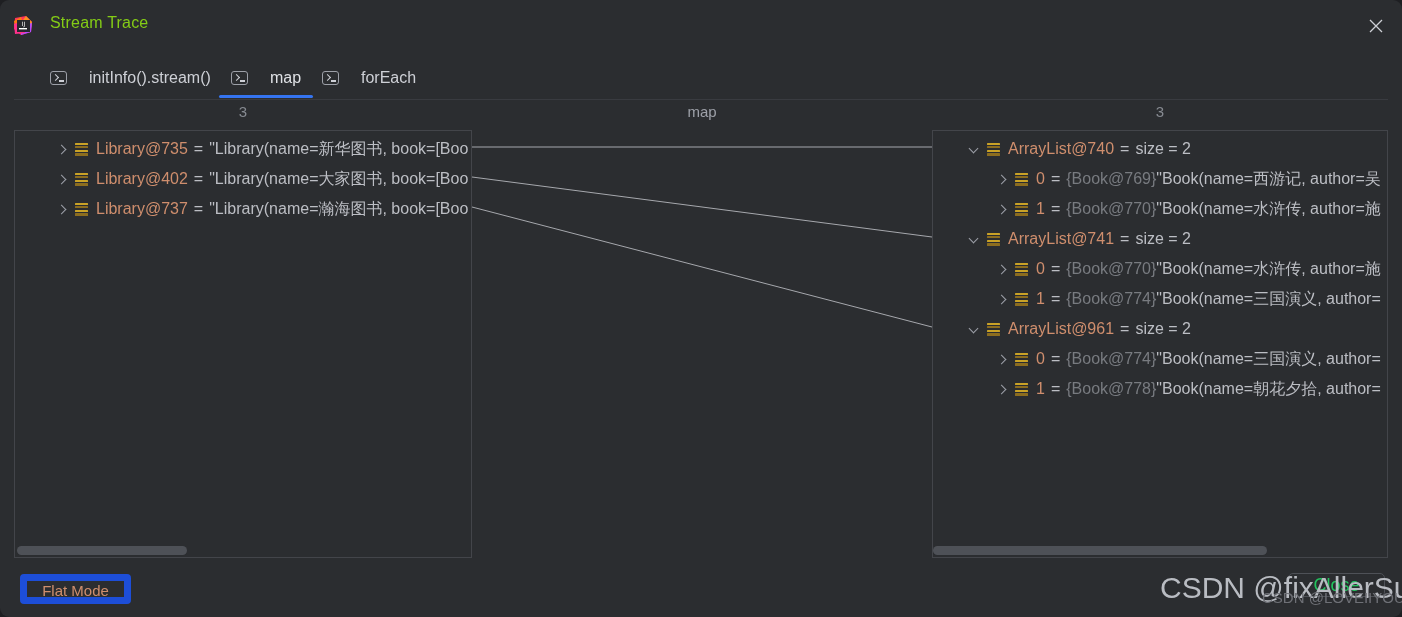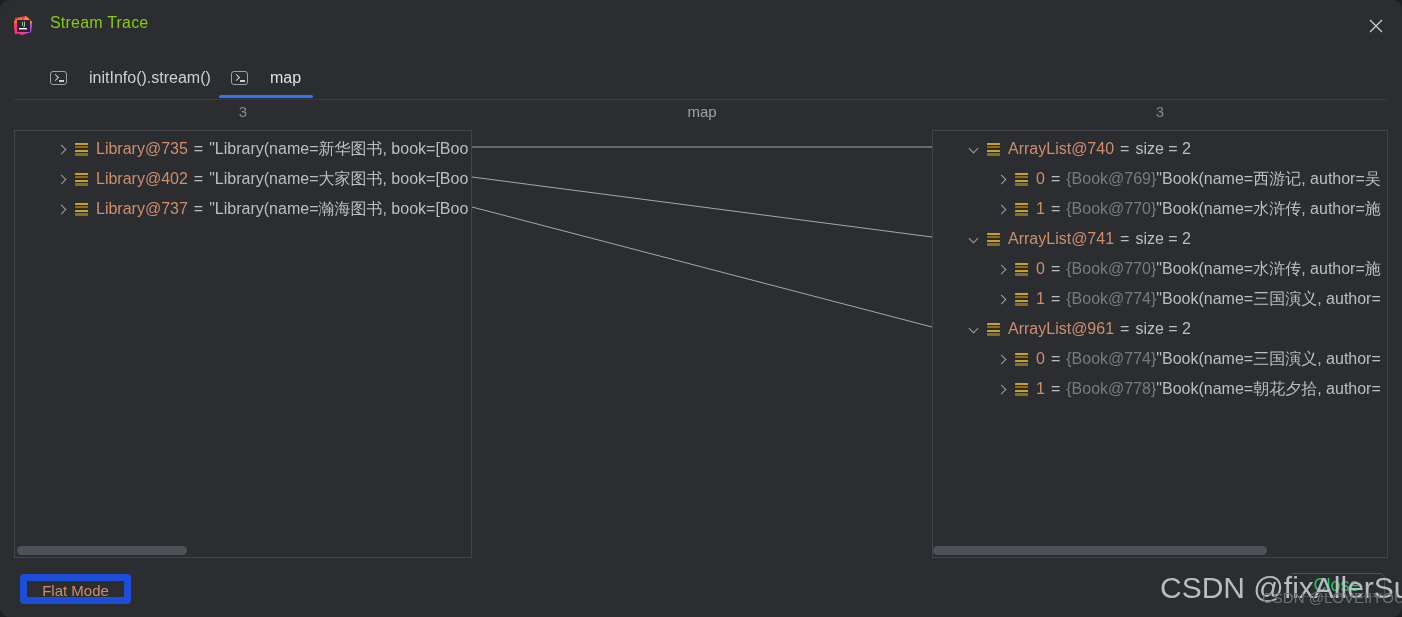--- a/index.html
+++ b/index.html
@@ -187,20 +187,25 @@
     <div class="tab" style="left:38px;">
       <span class="console-icon"></span>
       <span class="tlabel">initInfo().stream()</span>
 
     </div>
     <div class="tab active" style="left:219px;">
       <span class="console-icon"></span>
       <span class="tlabel">map</span>
       <span class="underline"></span>
     </div>
+    <div class="tab" style="left:310px;">
+      <span class="console-icon"></span>
+      <span class="tlabel">forEach</span>
+
+    </div>
   </div>
   <div id="tabs-sep"></div>
 
   <div class="col-head" id="head-left">3</div>
   <div class="col-head" id="head-mid">map</div>
   <div class="col-head" id="head-right">3</div>
 
   <svg id="wires">
     <g id="wire-group" stroke="#A6A8AD" stroke-width="1" fill="none">
         <line x1="472" y1="147" x2="932" y2="147"></line>

